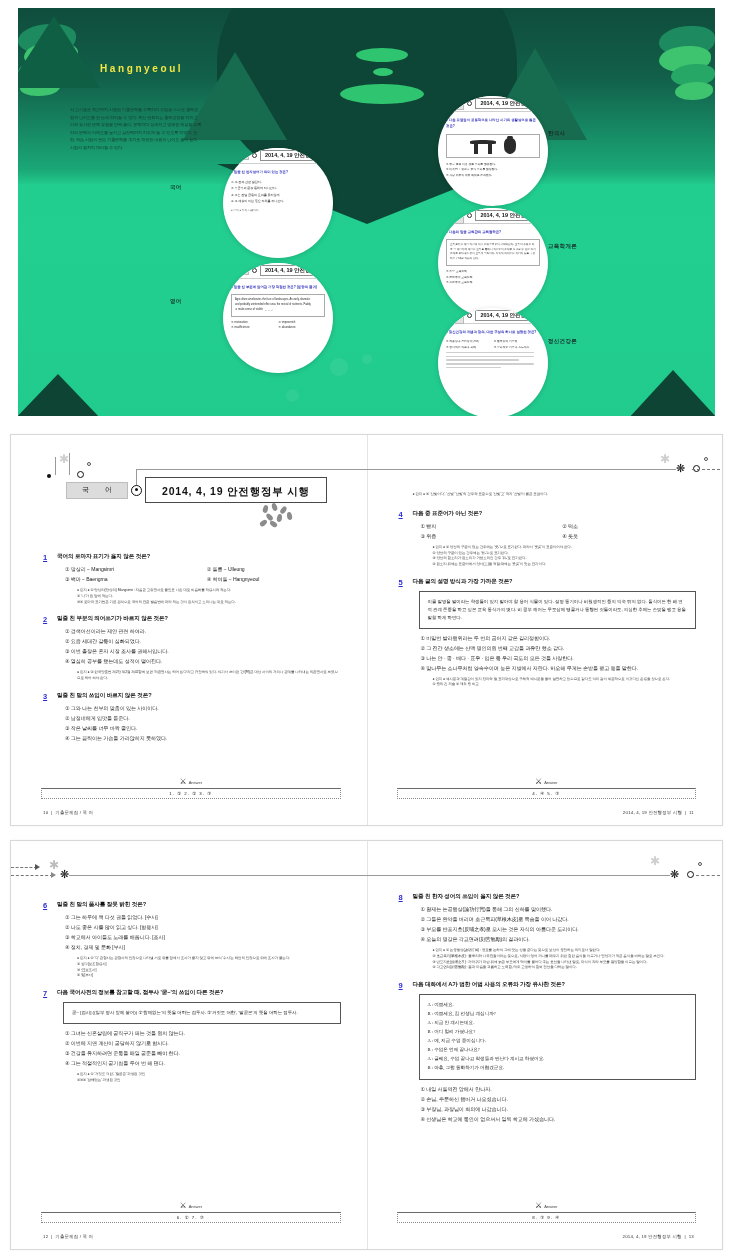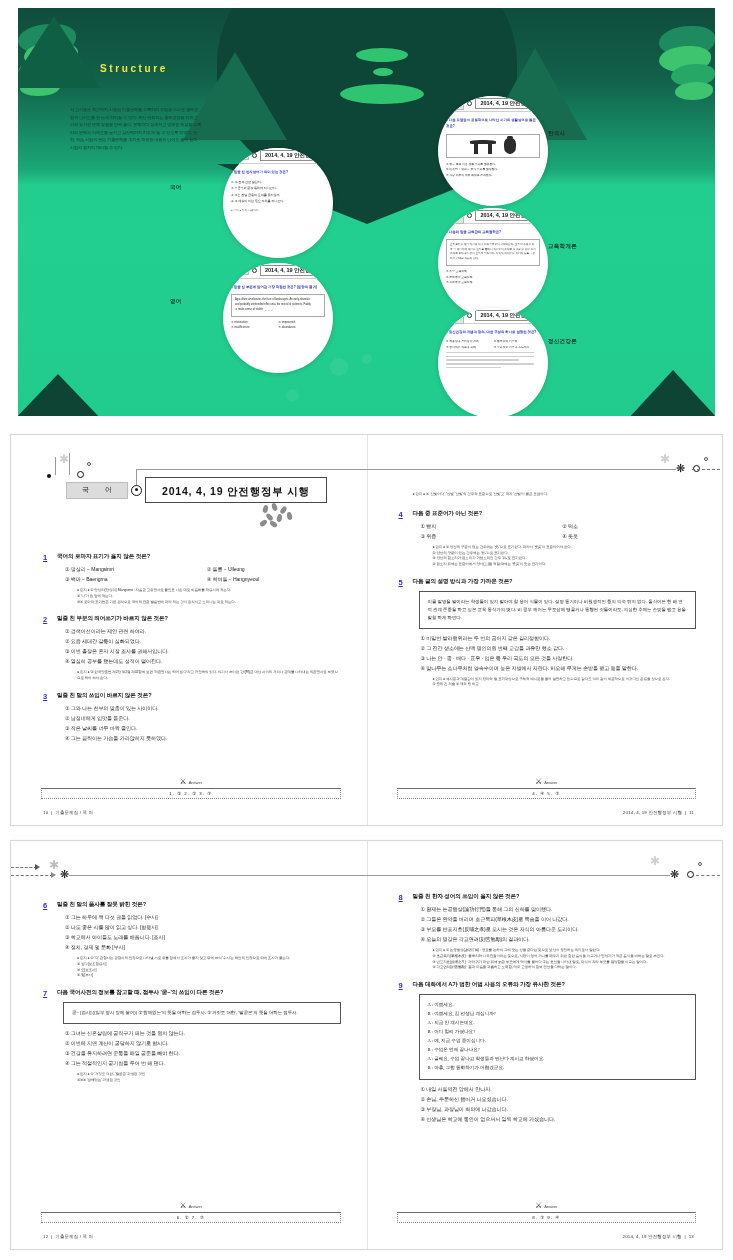--- a/index.html
+++ b/index.html
@@ -222,21 +222,21 @@
     <div class="leafblob" style="right:4px; top:38px; width:52px; height:26px; background:#3ec46f;"></div>
     <div class="leafblob" style="right:0px; top:56px; width:44px; height:22px; background:#26a765;"></div>
     <div class="leafblob" style="right:2px; top:74px; width:38px; height:18px; background:#3ec46f;"></div>
 
     <div class="cone" style="left:-4px; bottom:-4px; border-bottom:46px solid #0d4434; border-left:44px solid transparent;border-right:44px solid transparent;"></div>
     <div class="cone" style="right:-4px; bottom:-4px; border-bottom:50px solid #0d4434; border-left:46px solid transparent;border-right:46px solid transparent;"></div>
     <div class="oval" style="left:312px; bottom:40px; width:18px; height:18px; background:rgba(255,255,255,.07);"></div>
     <div class="oval" style="left:344px; bottom:52px; width:10px; height:10px; background:rgba(255,255,255,.07);"></div>
     <div class="oval" style="left:268px; bottom:14px; width:13px; height:13px; background:rgba(255,255,255,.06);"></div>
 
-    <div class="poster-title">Structure</div>
+    <div class="poster-title">Hangnyeoul</div>
     <div class="poster-body">각 고시별로 최근까지 시행된 기출문제를 수록하여 수험생 스스로 출제경향과 난이도를 한 눈에 파악할 수 있다. 최신 변화하는 출제경향을 익히고 이와 유사한 문제 유형을 반복 풀이, 문제마다 상세하고 명쾌한 해설을 수록하여 문제의 이해도를 높이고 실전력까지 키우게 될 수 있도록 하였다. 또한, 학습 시험의 모든 기출문제를 추가로 개편한 내용의 난이도 풀이 높다 시험의 철저히 대비할 수 있다.</div>
 
     <div class="label-side" style="left:152px; top:176px;">국어</div>
     <div class="label-side" style="left:152px; top:290px;">영어</div>
     <div class="label-side" style="left:530px; top:122px;">한국사</div>
     <div class="label-side" style="left:530px; top:235px;">교육학개론</div>
     <div class="label-side" style="left:530px; top:330px;">정신건강론</div>
 
     <div class="bubble" style="left:205px; top:140px; width:110px; height:110px;">
       <div class="bub-head">

